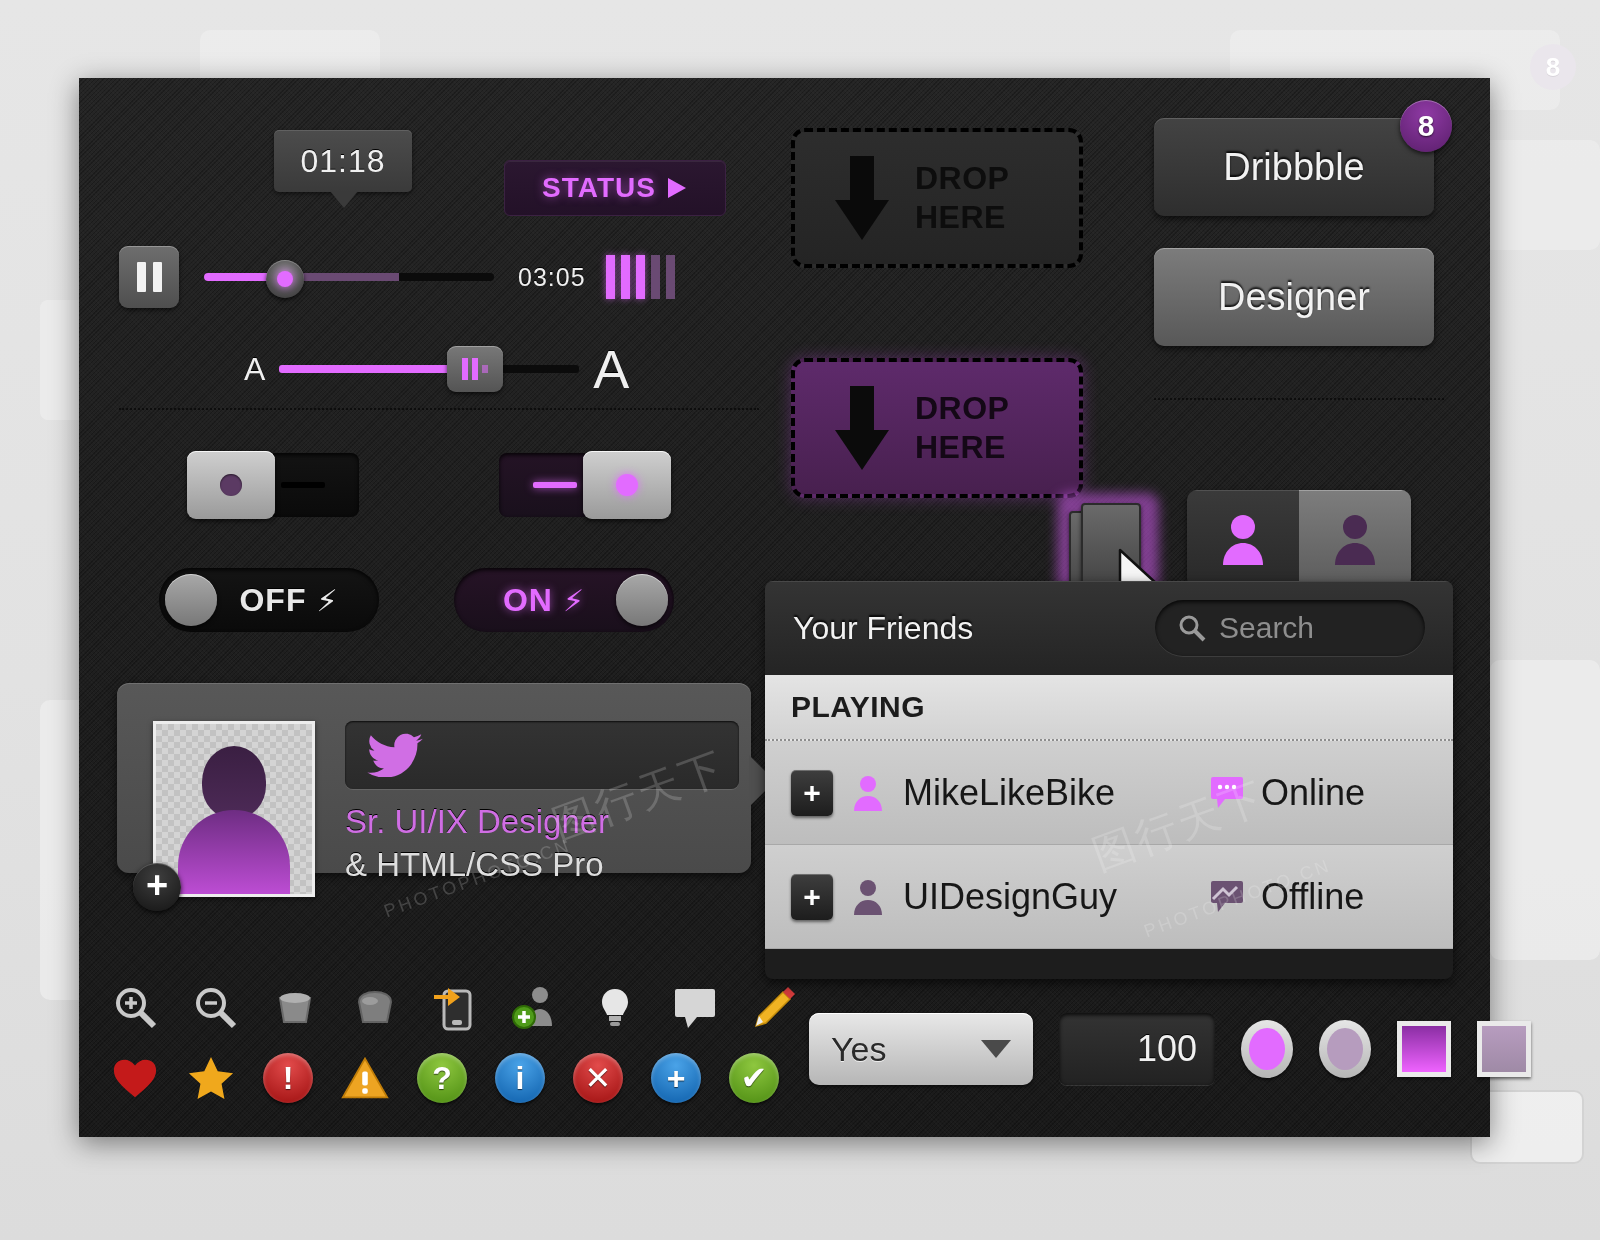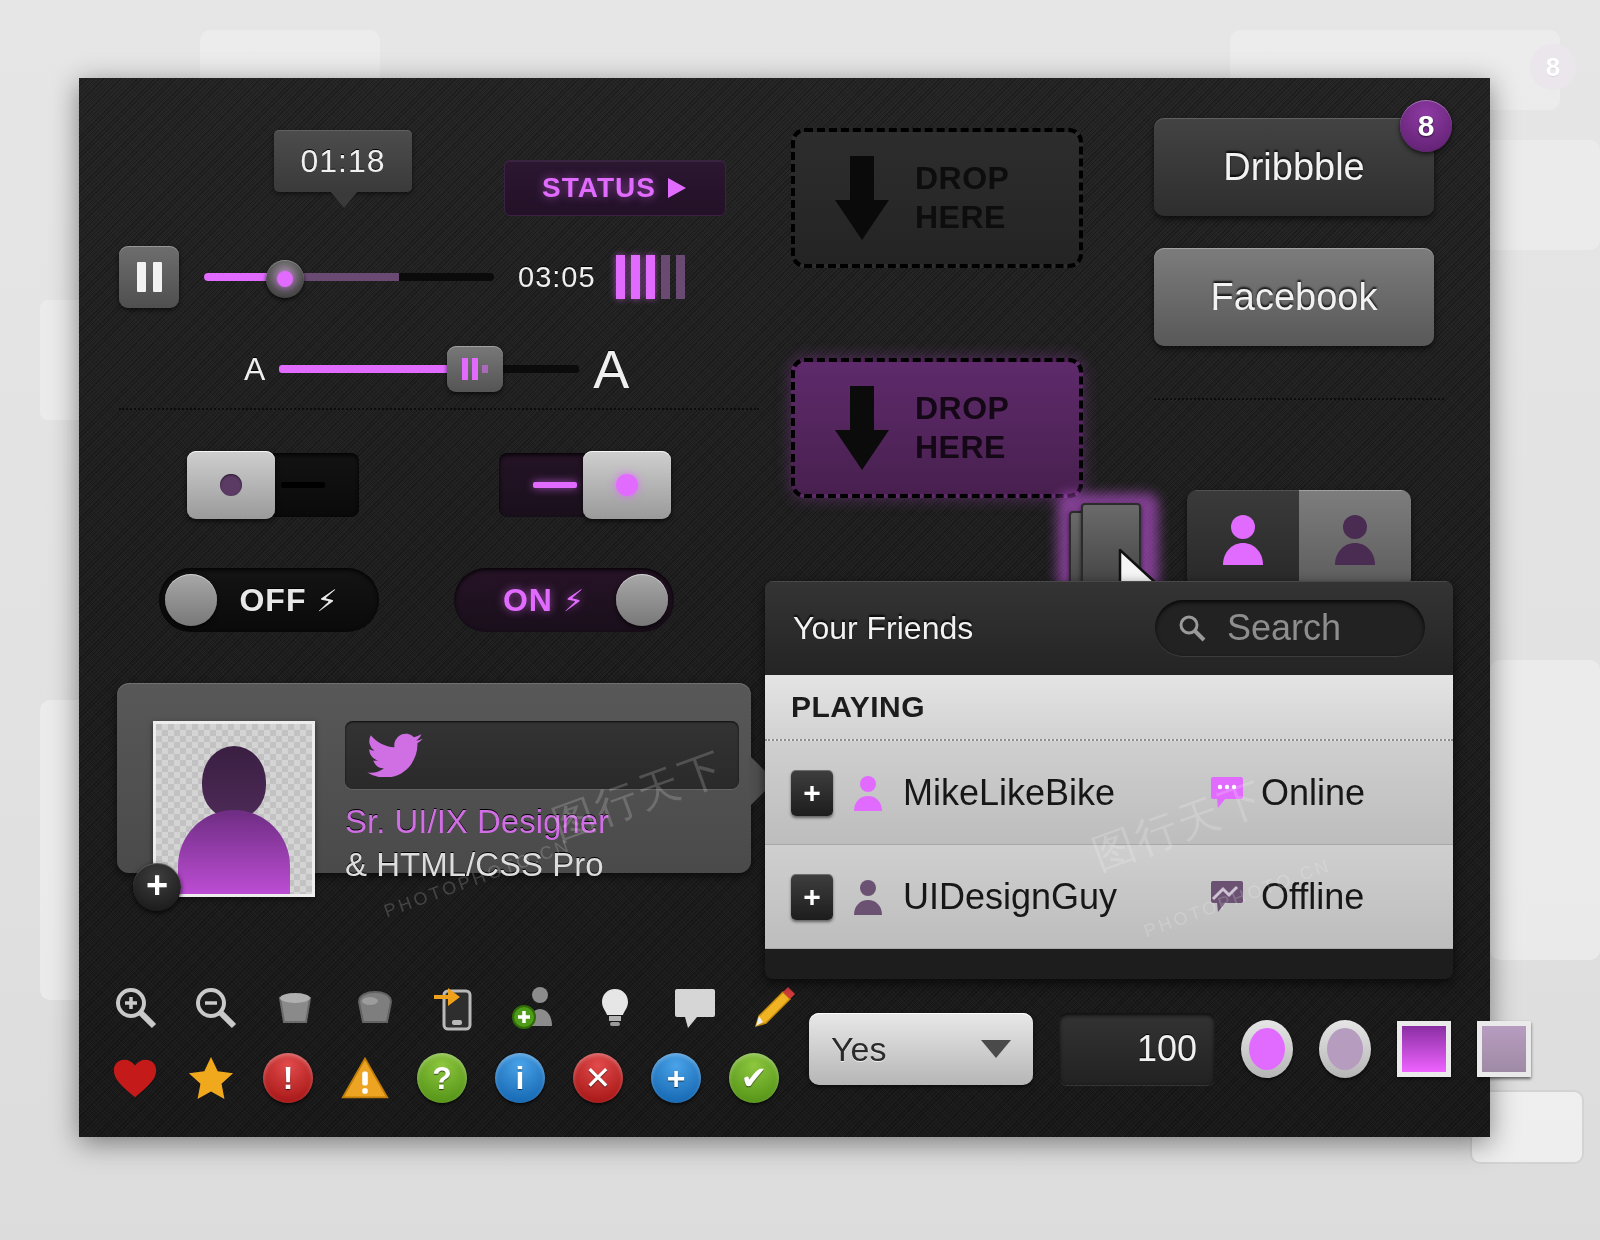--- a/index.html
+++ b/index.html
@@ -73,21 +73,21 @@
   .seek-track{position:absolute;top:27px;left:0;width:290px;height:8px;border-radius:4px;background:#0b0b0b;}
   .seek-fill{position:absolute;top:27px;left:0;width:90px;height:8px;border-radius:4px;background:#e26bff;}
   .seek-buf{position:absolute;top:27px;left:90px;width:105px;height:8px;background:#6a4a73;}
   .seek-knob{position:absolute;top:14px;left:62px;width:38px;height:38px;border-radius:50%;
     background:radial-gradient(circle at 50% 35%,#8b8b8b,#4d4d4d 62%,#383838);
     box-shadow:0 2px 4px rgba(0,0,0,.7),inset 0 1px 0 rgba(255,255,255,.25);
     display:flex;align-items:center;justify-content:center;}
   .seek-knob b{display:block;width:16px;height:16px;border-radius:50%;background:#e26bff;
     box-shadow:0 0 8px rgba(226,107,255,.8);}
 
-  .time-total{margin-left:24px;color:#efefef;font-size:29px;letter-spacing:1px;text-shadow:0 -1px 0 #000;}
+  .time-total{margin-left:24px;color:#efefef;font-size:25px;letter-spacing:1px;text-shadow:0 -1px 0 #000;}
 
   .signal{margin-left:20px;display:flex;align-items:flex-end;gap:6px;height:44px;}
   .signal i{display:block;width:9px;height:44px;background:#6a4a73;}
   .signal i.on{background:#e26bff;box-shadow:0 0 7px rgba(226,107,255,.6);}
 
   .fontsize{position:absolute;left:125px;top:230px;display:flex;align-items:center;}
   .fs-a{color:#efefef;text-shadow:0 -1px 0 #000;}
   .fs-small{font-size:32px;}
   .fs-big{font-size:54px;}
   .fs-track{position:relative;margin:0 14px;width:300px;height:46px;}
@@ -227,21 +227,21 @@
   
   .friends{position:absolute;left:686px;top:503px;width:688px;height:398px;border-radius:8px;
     background:#1d1d1d;box-shadow:0 4px 12px rgba(0,0,0,.65);overflow:hidden;}
   .fr-head{height:94px;background:linear-gradient(180deg,#343434,#242424);
     display:flex;align-items:center;justify-content:space-between;padding:0 28px;
     box-shadow:inset 0 1px 0 rgba(255,255,255,.1);}
   .fr-title{color:#f2f2f2;font-size:32px;text-shadow:0 -2px 2px rgba(0,0,0,.9);}
   .fr-search{width:248px;height:56px;border-radius:28px;background:#222;
     box-shadow:inset 0 2px 4px rgba(0,0,0,.85),0 1px 0 rgba(255,255,255,.1);
     display:flex;align-items:center;gap:12px;padding-left:22px;}
-  .fr-search span{color:#8e8e8e;font-size:36px;margin-left:8px;}
+  .fr-search span{color:#8e8e8e;font-size:30px;}
   .fr-cols{height:64px;background:linear-gradient(180deg,#e4e4e4,#d2d2d2);
     display:flex;align-items:center;padding:0 26px;
     border-bottom:2px dotted #8d8d8d;}
   .fr-cols .c1{width:418px;color:#1c1c1c;font-size:30px;font-weight:bold;letter-spacing:.5px;}
   .fr-cols .c2{color:#1c1c1c;font-size:30px;font-weight:bold;letter-spacing:.5px;}
   .fr-row{height:103px;display:flex;align-items:center;padding:0 26px;
     background:linear-gradient(180deg,#cfcfcf,#bdbdbd);border-bottom:1px solid #a8a8a8;}
   .fr-row .c1{width:418px;display:flex;align-items:center;gap:18px;}
   .fr-row .c2{display:flex;align-items:center;gap:14px;}
   .plusbox{width:42px;height:46px;border-radius:5px;flex:0 0 auto;
@@ -511,21 +511,21 @@
   <svg class="cursor" viewBox="0 0 44 62">
     <path d="M3 2l0 50 12-12 8 18 8-4-8-17 18 0z" fill="#f5f5f5" stroke="#111" stroke-width="2.5" stroke-linejoin="round"></path>
   </svg>
 
   <div class="social">
     <div class="sbtn dark">
       <span>Dribbble</span>
       <div class="sbadge">8</div>
     </div>
     <div class="sbtn light">
-      <span>Facebook</span>
+      <span>Designer</span>
     </div>
   </div>
 
   <div class="dotsep"></div>
 
   <div class="usergrp">
     <div class="ubtn dark">
       <svg width="52" height="56" viewBox="0 0 52 56">
         <circle cx="26" cy="16" r="12" fill="#e26bff"></circle>
         <path d="M6 54c0-13 9-22 20-22s20 9 20 22z" fill="#e26bff"></path>

